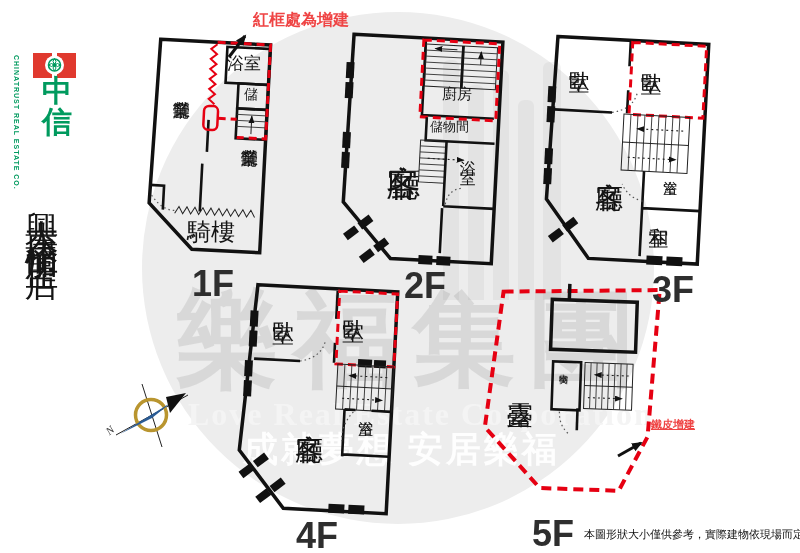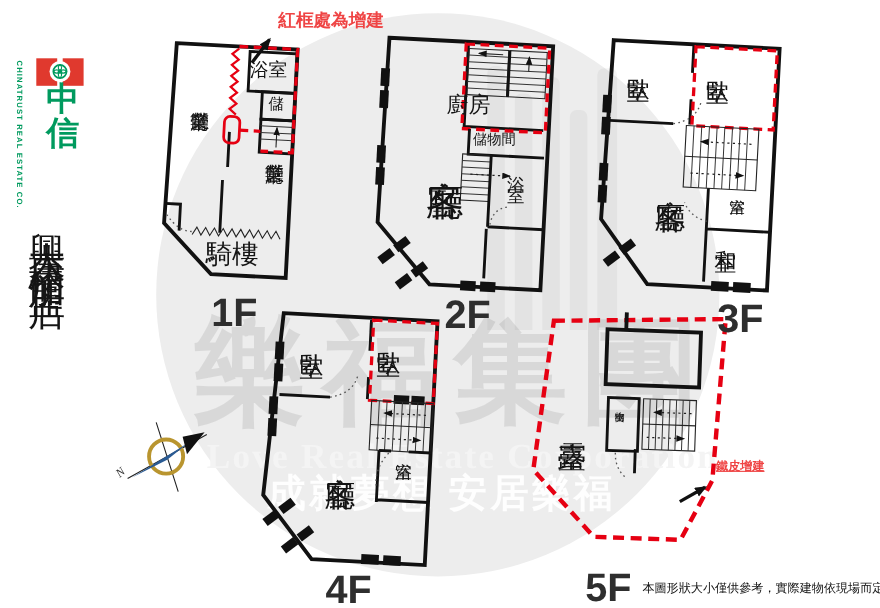--- a/index.html
+++ b/index.html
@@ -213,21 +213,21 @@
   </svg>
 
   <div class="rl v" style="left:172px;top:88px;font-size:17px;">營業廳</div>
   <div class="rl v" style="left:240px;top:136px;font-size:17px;">營業廳</div>
   <div class="rl" style="left:227px;top:55px;font-size:17px;">浴室</div>
   <div class="rl" style="left:244px;top:87px;font-size:14px;">儲</div>
   <div class="rl" style="left:187px;top:219px;font-size:24px;">騎樓</div>
   <div class="fl" style="left:192px;top:266px;">1F</div>
 
   <div class="rl v" style="left:385px;top:138px;font-size:34px;">客廳</div>
-  <div class="rl" style="left:406px;top:86px;font-size:20px;">廚房</div>
+  <div class="rl" style="left:442px;top:86px;font-size:15px;">廚房</div>
   <div class="rl" style="left:430px;top:120px;font-size:13px;">儲物間</div>
   <div class="rl v" style="left:459px;top:148px;font-size:16px;letter-spacing:8px;">浴室</div>
   <div class="fl" style="left:404px;top:268px;">2F</div>
 
   <div class="rl v" style="left:568px;top:55px;font-size:21px;">臥室</div>
   <div class="rl v" style="left:640px;top:57px;font-size:21px;">臥室</div>
   <div class="rl v" style="left:594px;top:160px;font-size:28px;">客廳</div>
   <div class="rl v" style="left:663px;top:170px;font-size:14px;">浴室</div>
   <div class="rl v" style="left:648px;top:211px;font-size:20px;">和室</div>
   <div class="fl" style="left:652px;top:272px;">3F</div>

